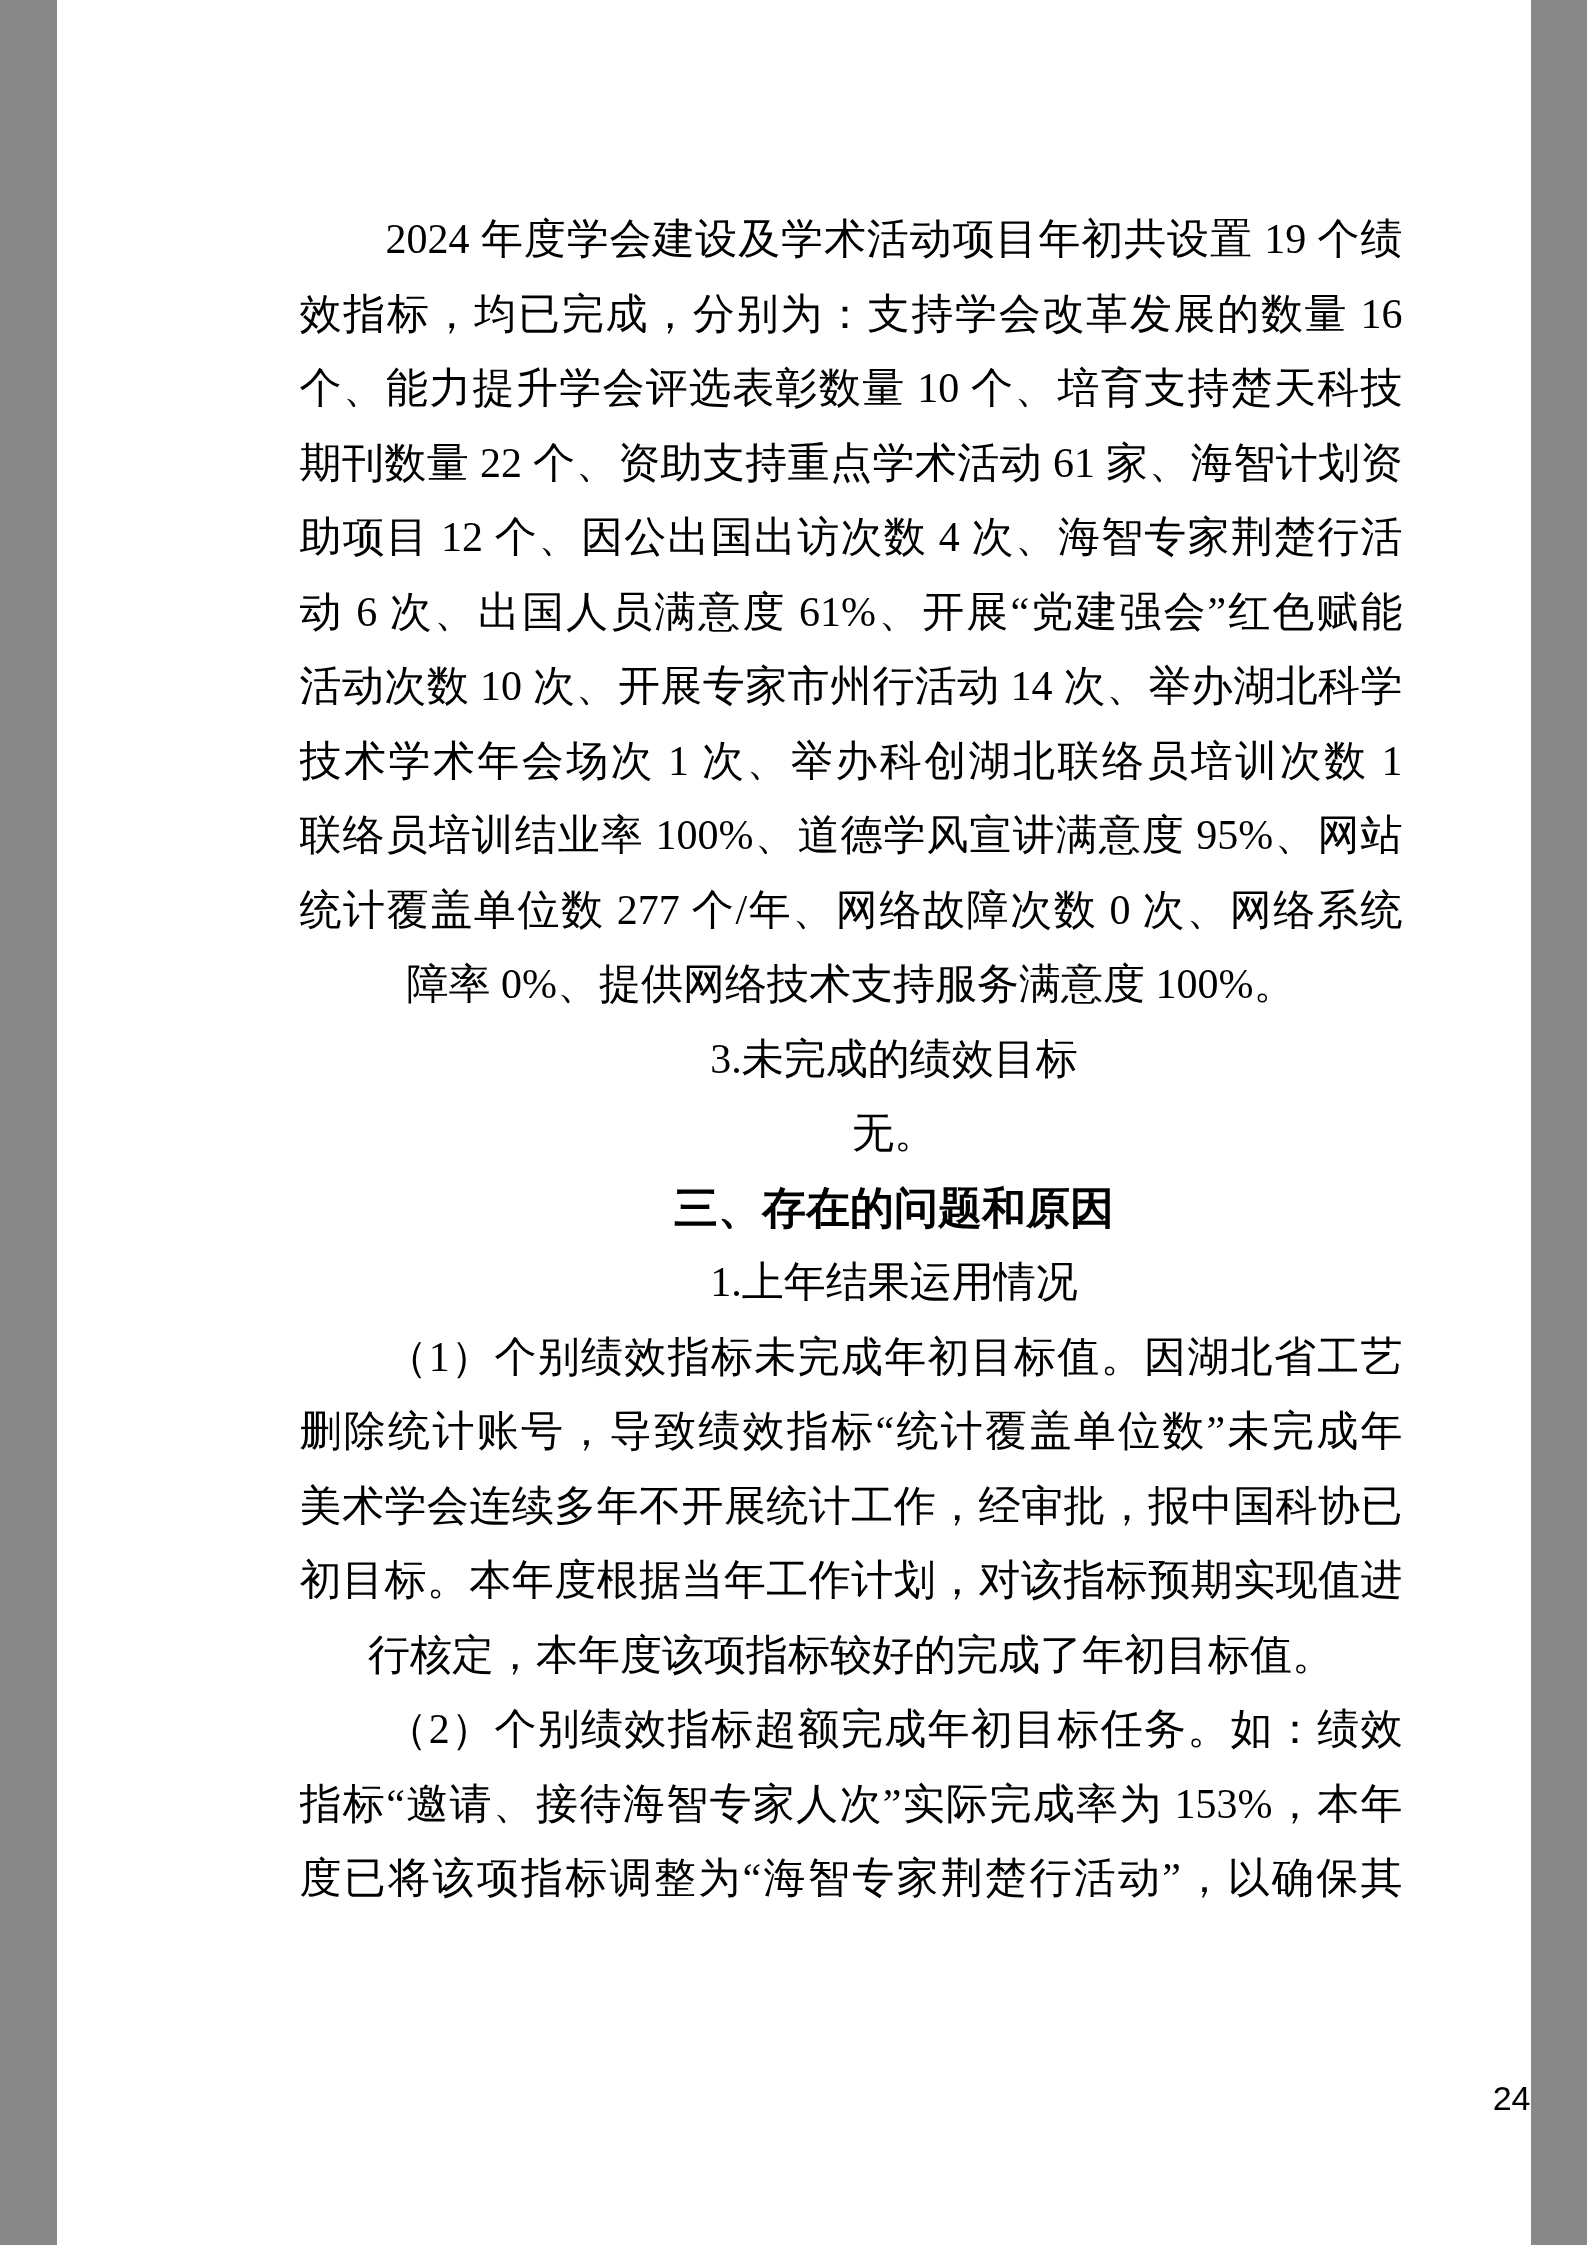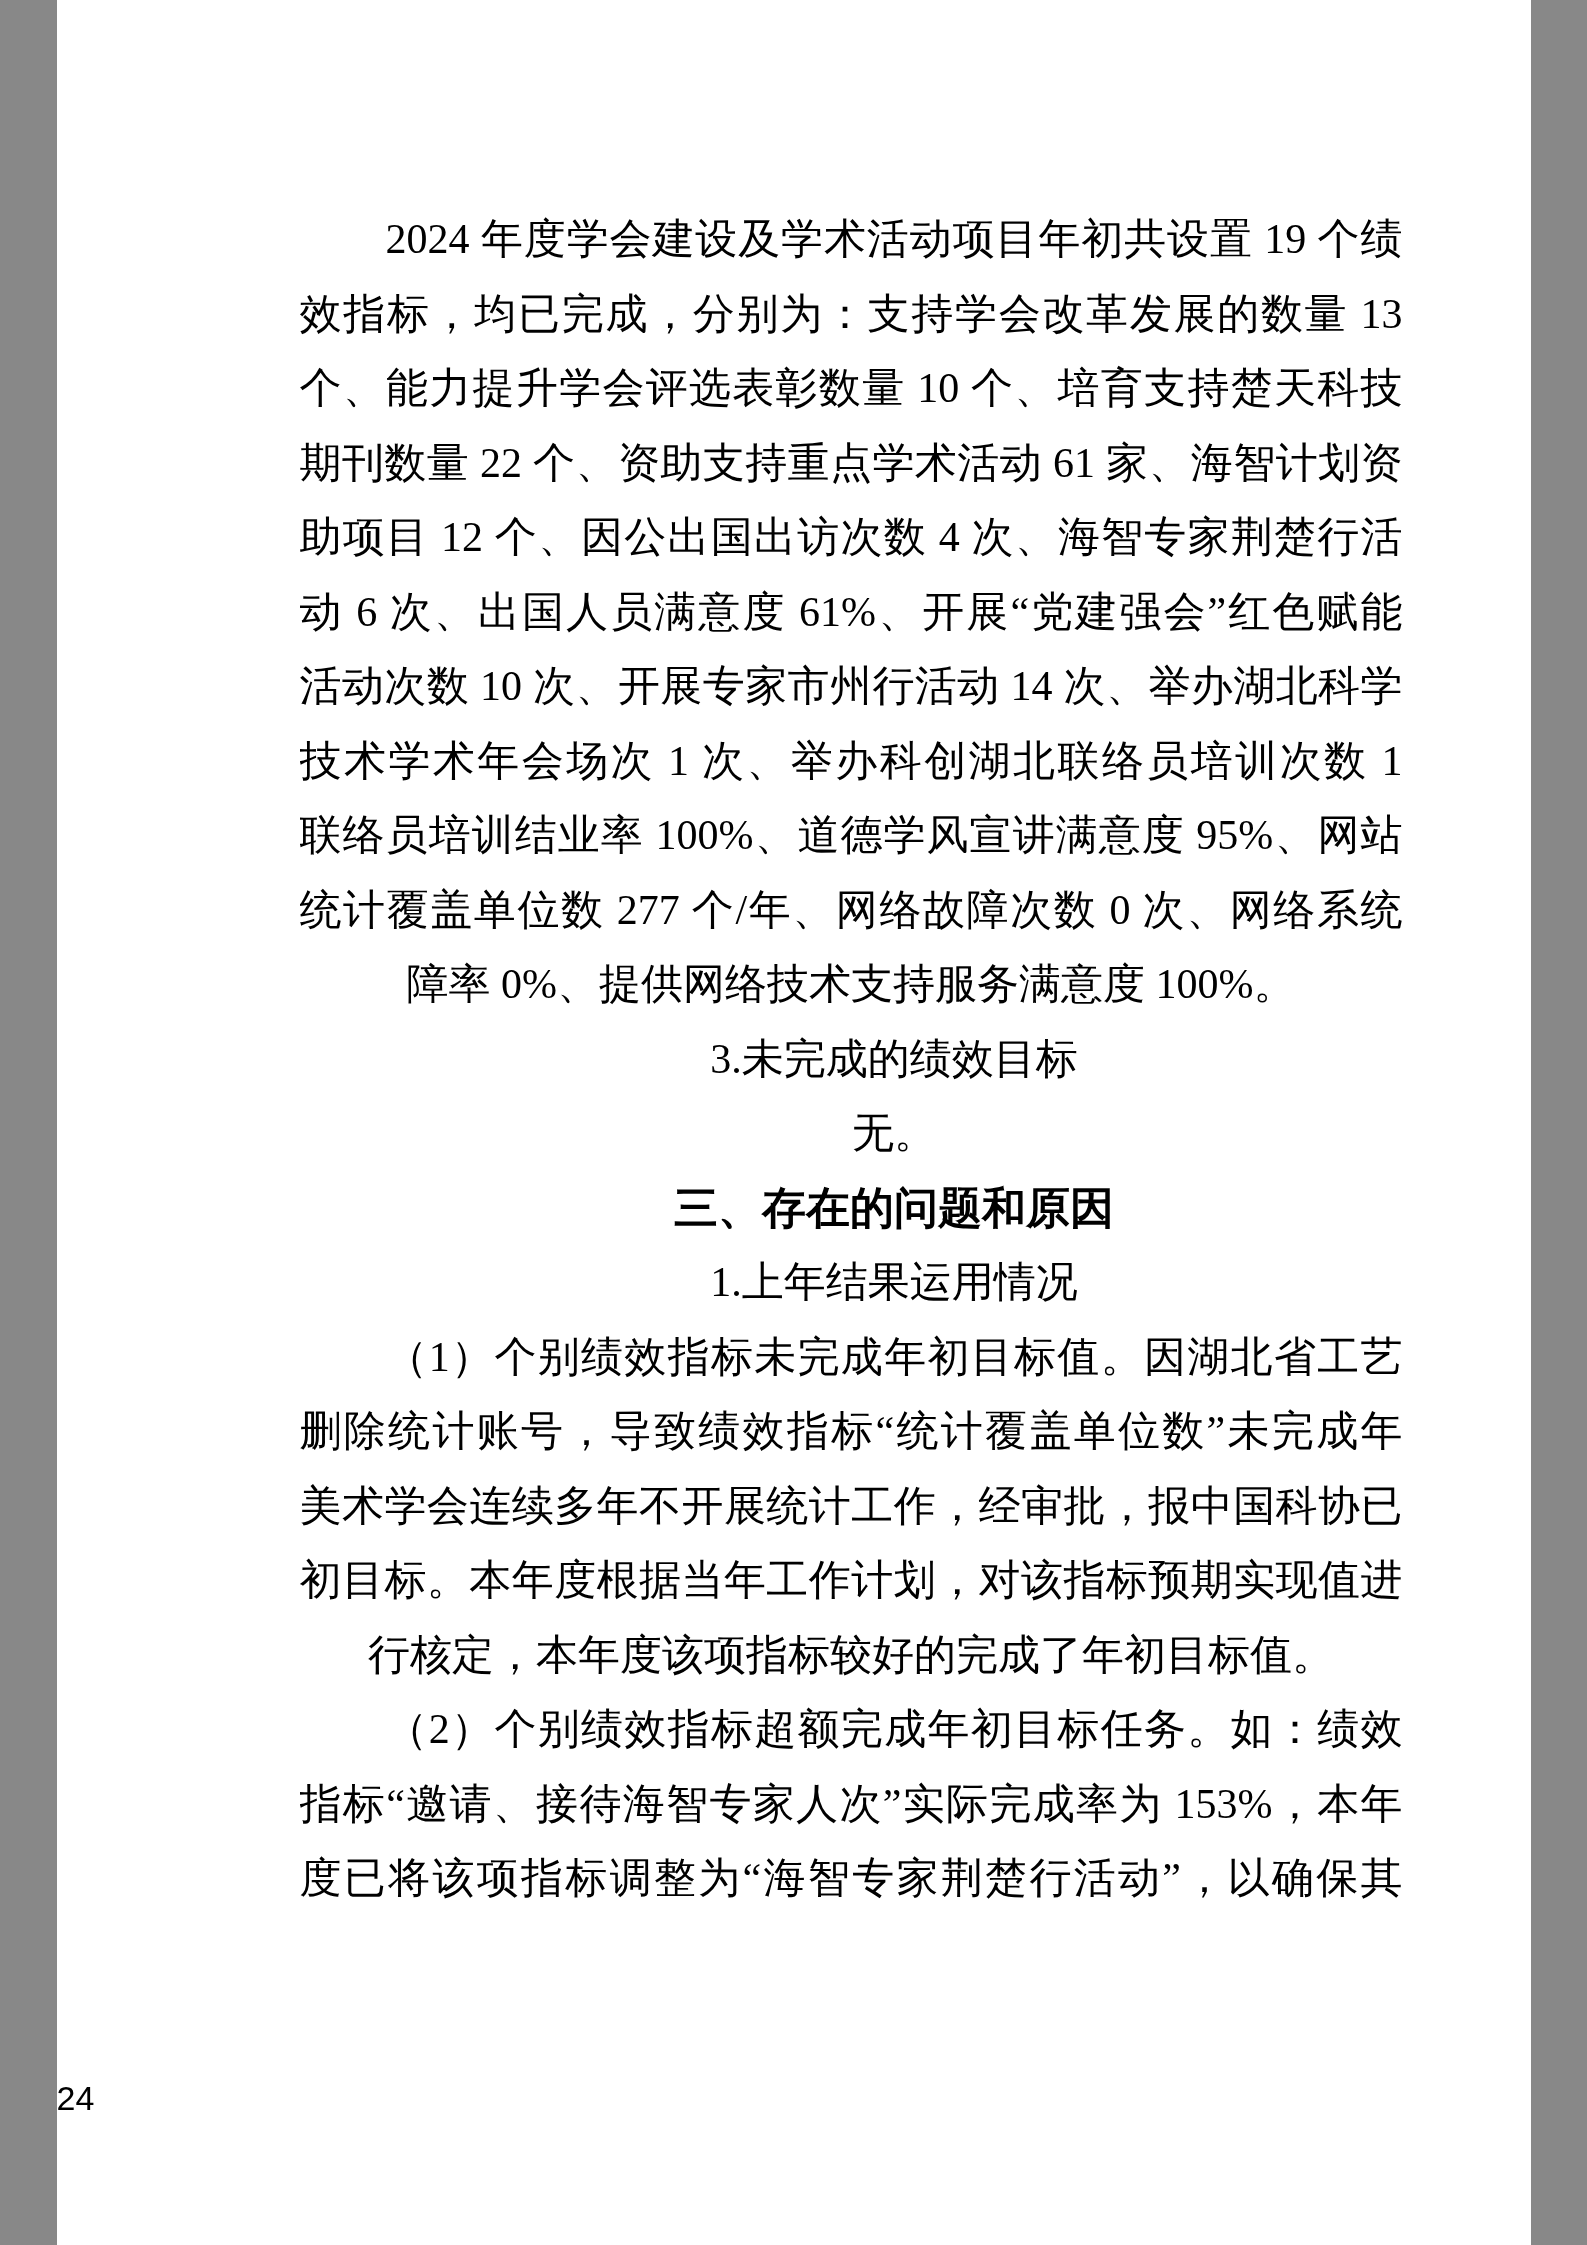--- a/index.html
+++ b/index.html
@@ -43,34 +43,34 @@
   .line.heading {
     font-family: "Liberation Sans", "DejaVu Sans", sans-serif;
     font-weight: 700;
     font-size: 44px;
   }
   .page-number {
     position: absolute;
     top: 2078px;
     left: 0;
     width: 100%;
-    text-align: left;
+    text-align: right;
     font-size: 34px;
     line-height: 40px;
     font-family: "Liberation Sans", "DejaVu Sans", sans-serif;
     color: #000000;
   }
 </style>
 </head>
 <body>
 
 <div class="page">
   <div class="text-block">
       <div class="line fill indent">2024 年度学会建设及学术活动项目年初共设置 19 个绩</div>
-      <div class="line fill">效指标，均已完成，分别为：支持学会改革发展的数量 13</div>
+      <div class="line fill">效指标，均已完成，分别为：支持学会改革发展的数量 16</div>
       <div class="line fill">个、能力提升学会评选表彰数量 10 个、培育支持楚天科技</div>
       <div class="line fill">期刊数量 22 个、资助支持重点学术活动 61 家、海智计划资</div>
       <div class="line fill">助项目 12 个、因公出国出访次数 4 次、海智专家荆楚行活</div>
       <div class="line fill">动 6 次、出国人员满意度 61%、开展“党建强会”红色赋能</div>
       <div class="line fill">活动次数 10 次、开展专家市州行活动 14 次、举办湖北科学</div>
       <div class="line fill">技术学术年会场次 1 次、举办科创湖北联络员培训次数 1 次、</div>
       <div class="line fill">联络员培训结业率 100%、道德学风宣讲满意度 95%、网站发</div>
       <div class="line fill">统计覆盖单位数 277 个/年、网络故障次数 0 次、网络系统故</div>
       <div class="line">障率 0%、提供网络技术支持服务满意度 100%。</div>
       <div class="line indent">3.未完成的绩效目标</div>

